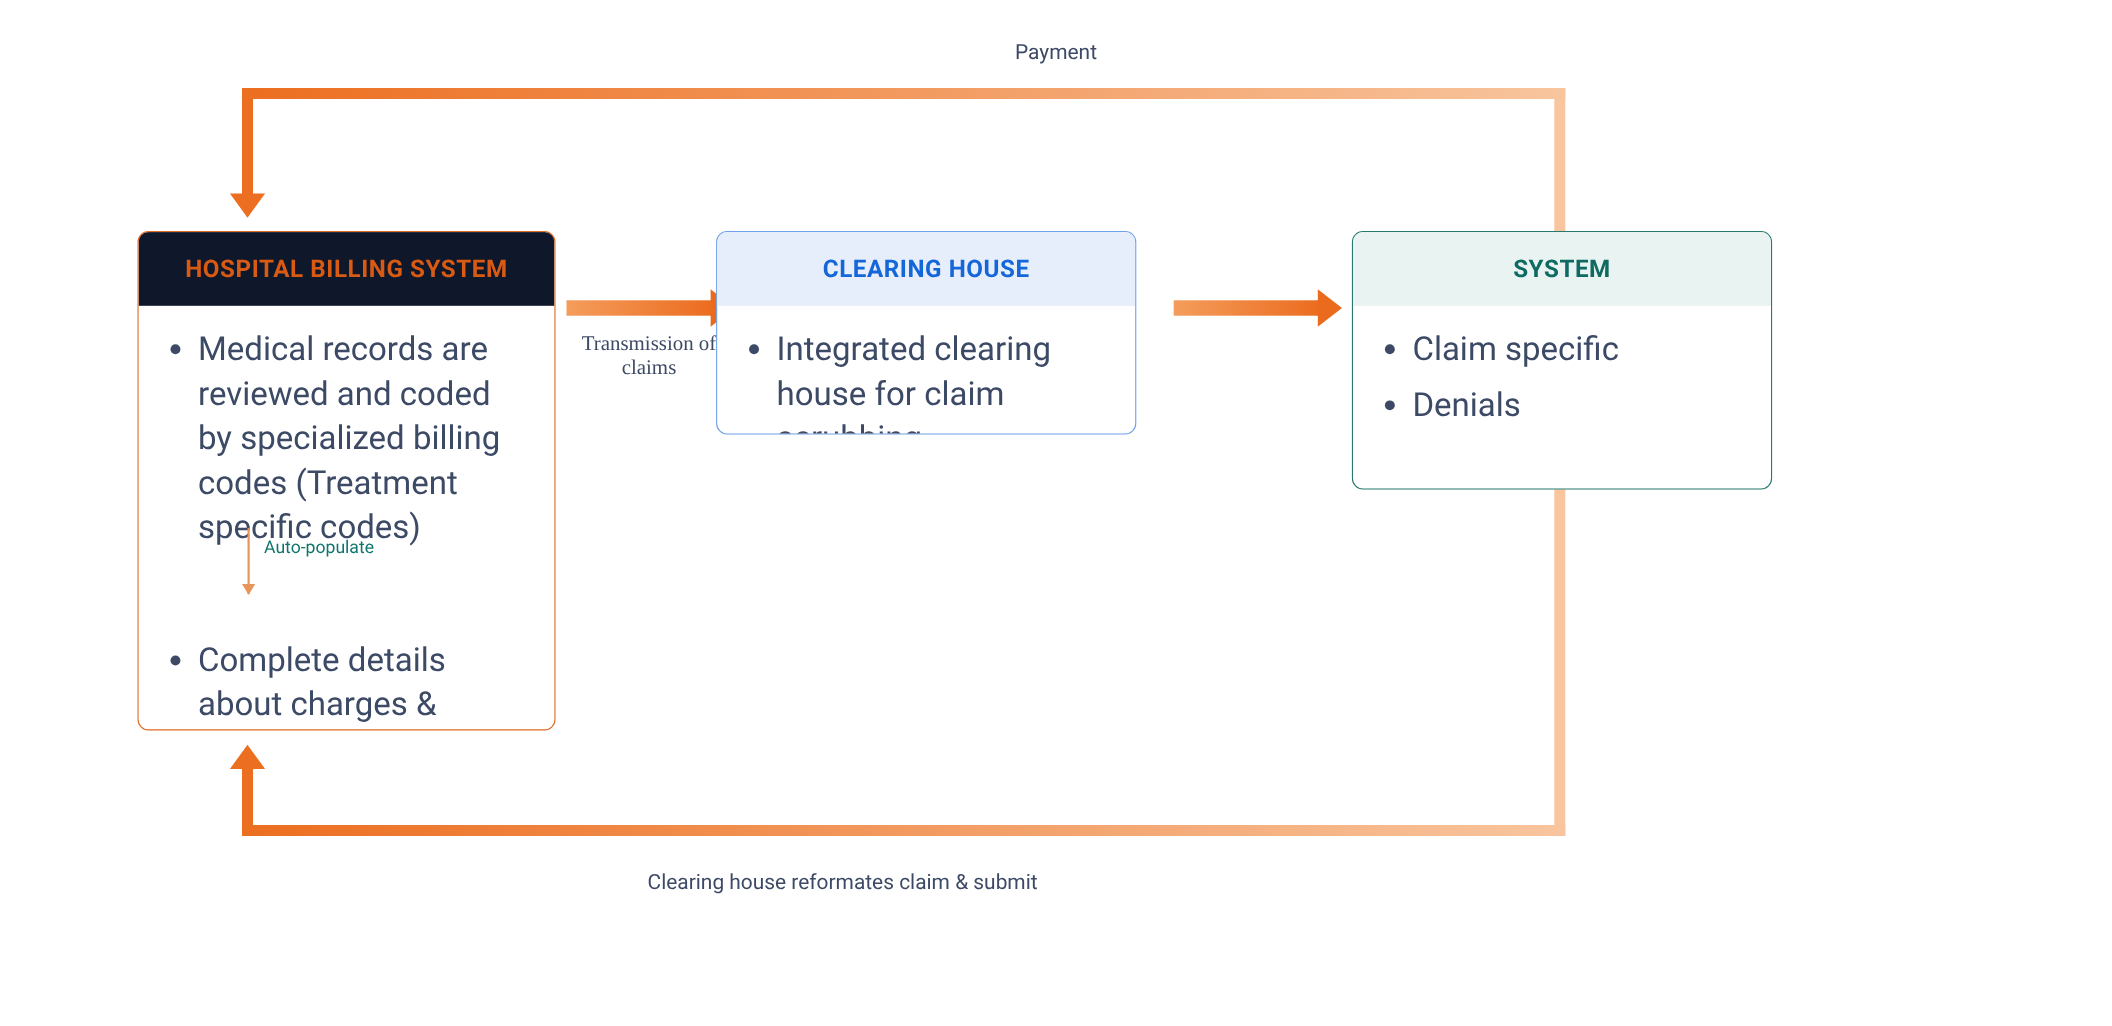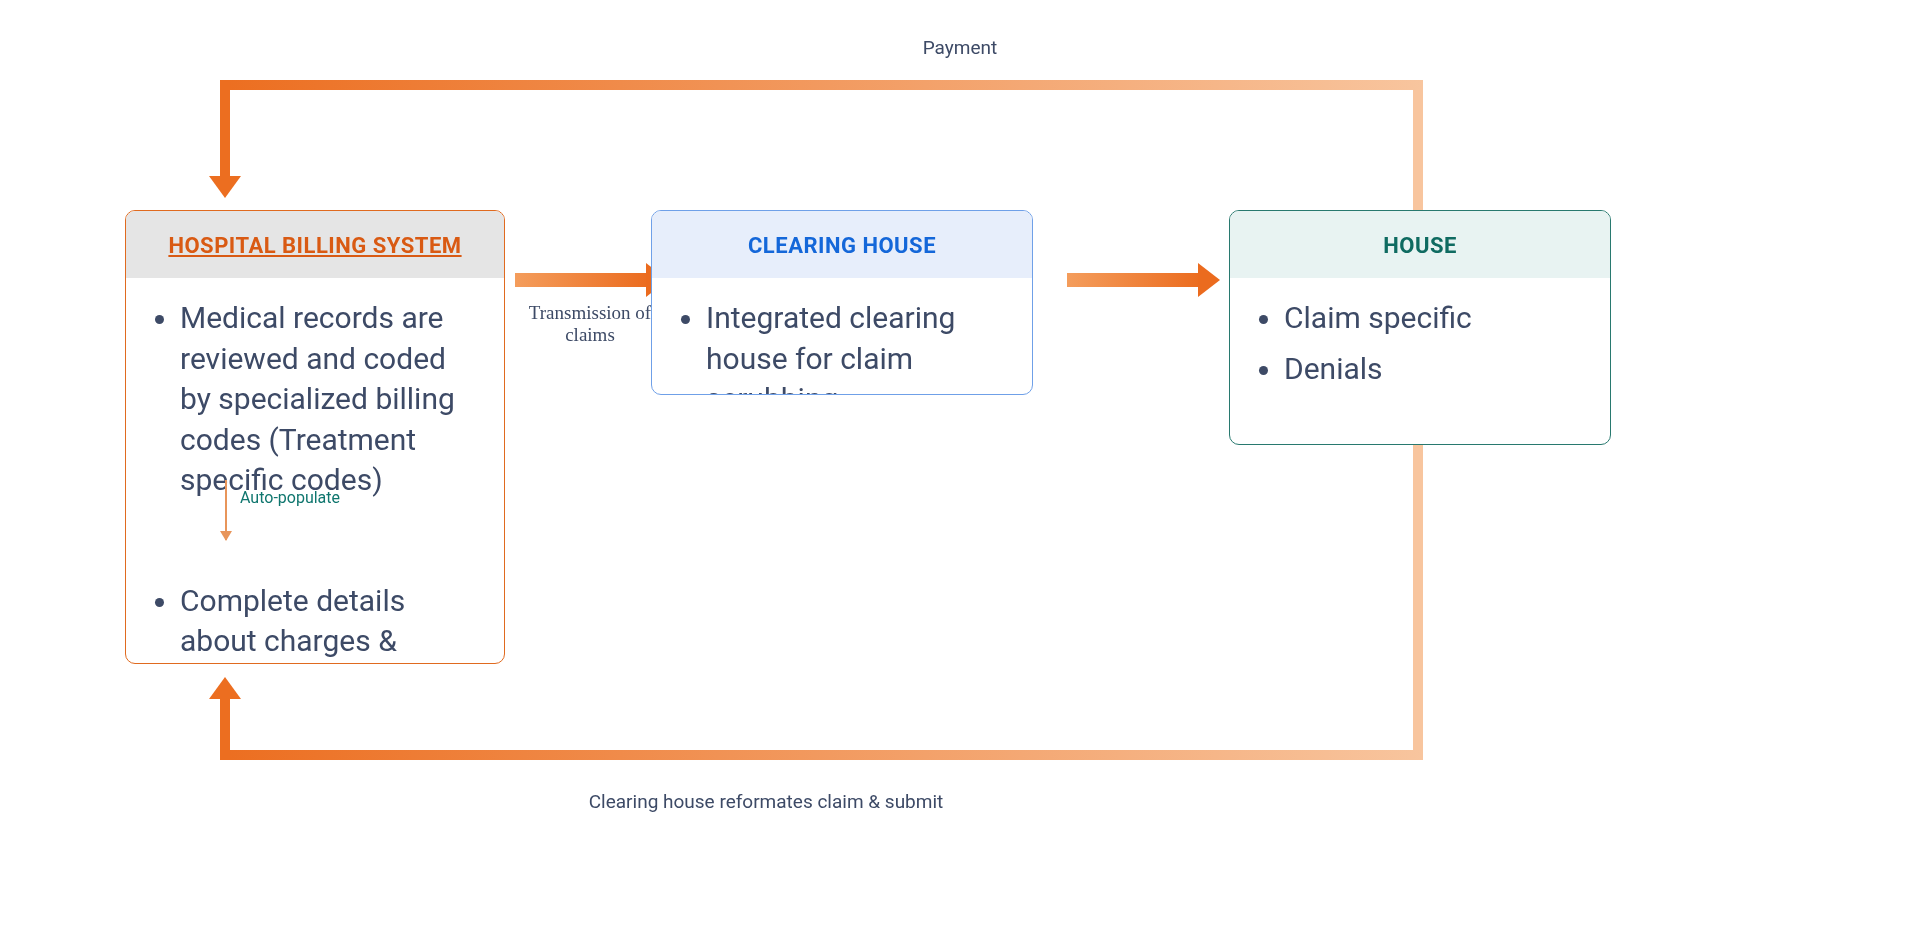--- a/index.html
+++ b/index.html
@@ -51,24 +51,23 @@
 
   
   #box-hospital {
     left: 125px;
     top: 210px;
     width: 380px;
     height: 454px;
     border: 1.5px solid #E06A1F;
   }
   #box-hospital .box-header {
-    background: #e5e5e5;
+    background: #0f172a;
     color: #D95A13;
     border-bottom: 0;
-    text-decoration: underline;
   }
 
   
   #box-clearing {
     left: 651px;
     top: 210px;
     width: 382px;
     height: 185px;
     border: 1.5px solid #6FA0E8;
   }
@@ -272,21 +271,21 @@
   <div id="box-clearing" class="box">
     <div class="box-header">CLEARING HOUSE</div>
     <div class="box-body">
       <ul>
         <li>Integrated clearing house for claim scrubbing</li>
       </ul>
     </div>
   </div>
 
   <div id="box-payer" class="box">
-    <div class="box-header">HOUSE</div>
+    <div class="box-header">SYSTEM</div>
     <div class="box-body">
       <ul>
         <li>Claim specific</li>
         <li style="margin-top:4px">Denials</li>
       </ul>
     </div>
   </div>
 
 </div>
 

